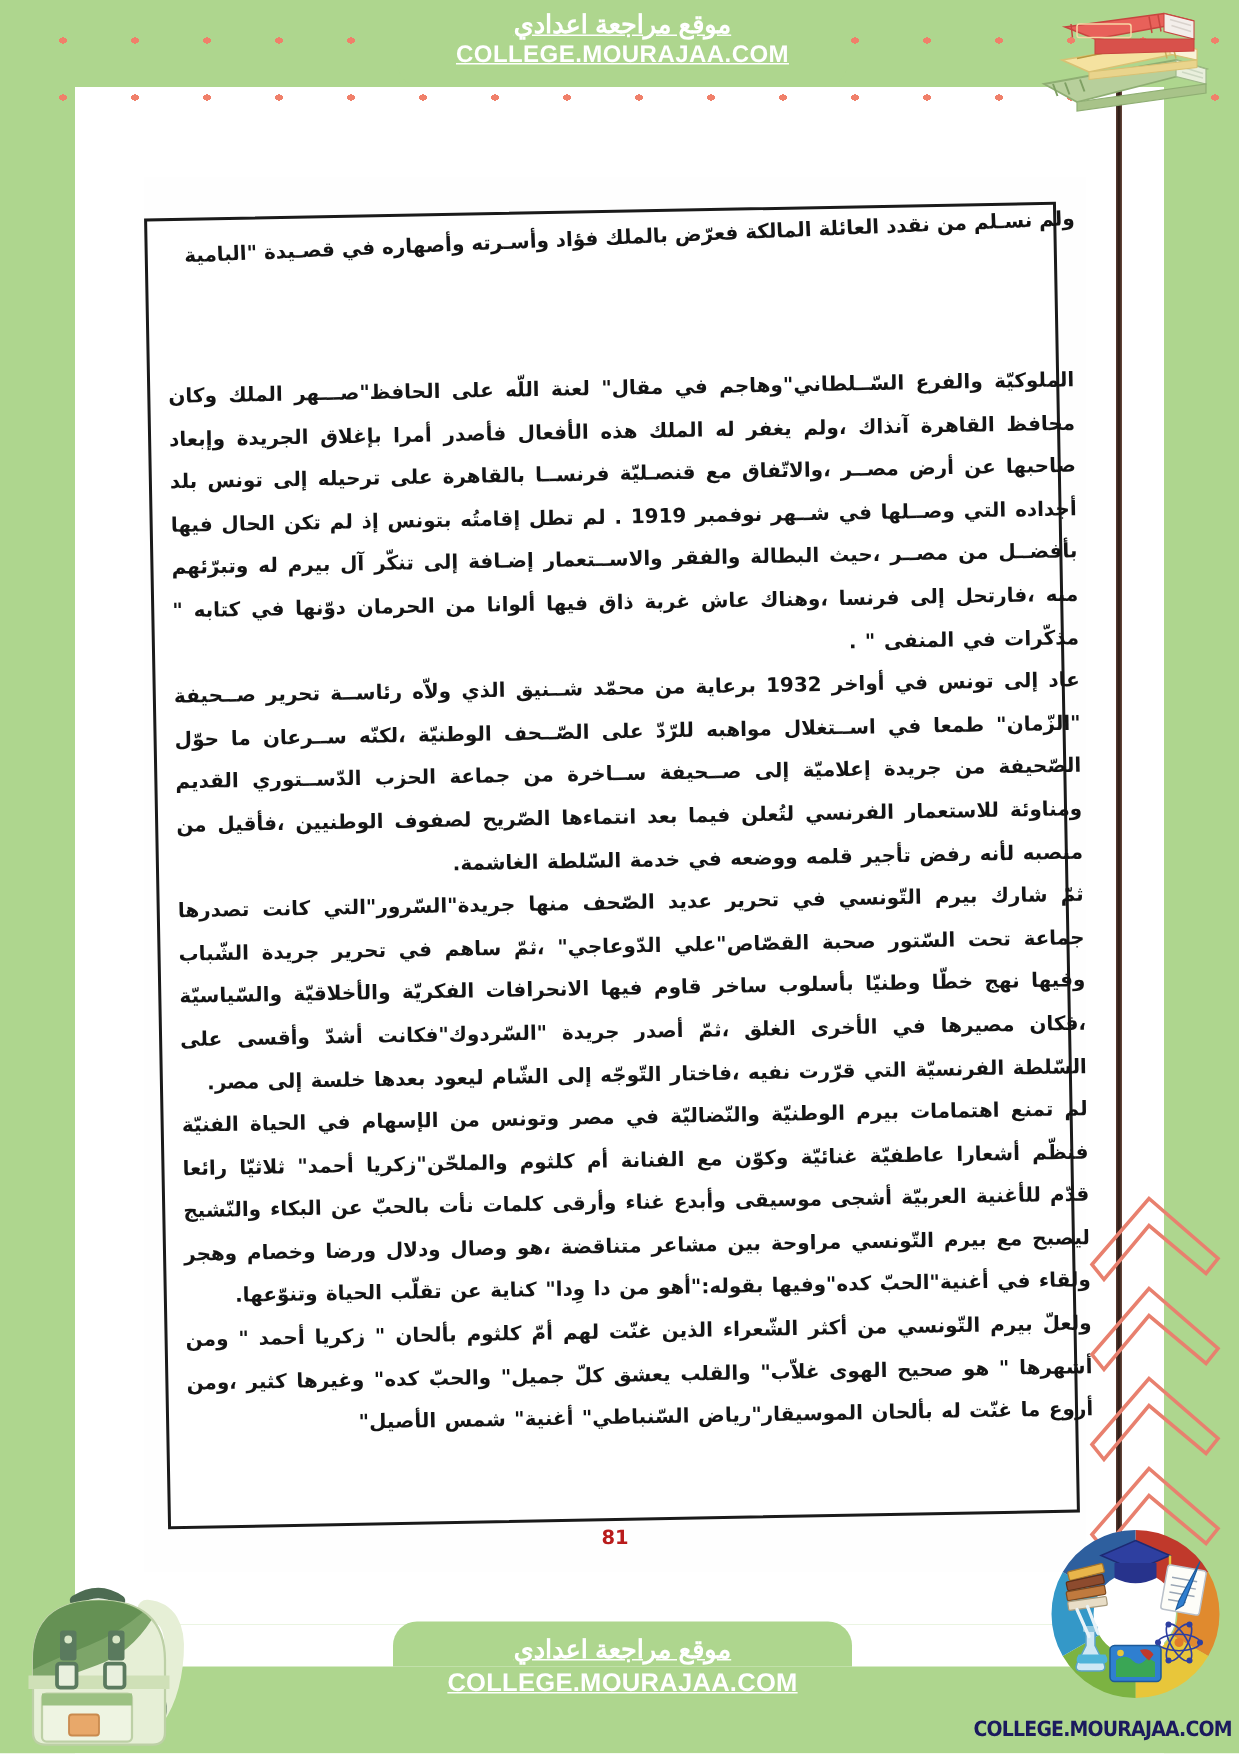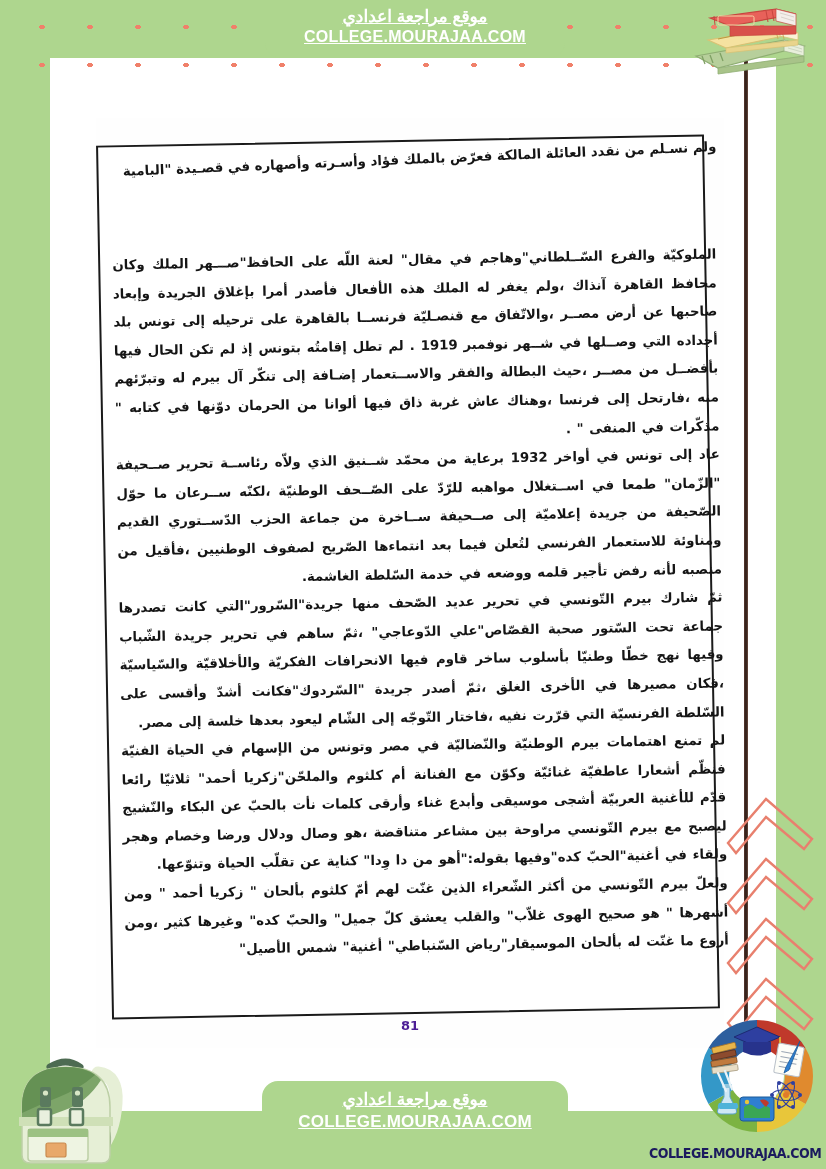--- a/index.html
+++ b/index.html
@@ -168,21 +168,21 @@
   }
 
   .page-number {
     position: absolute;
     left: 0; top: 900px;
     width: 628px;
     text-align: center;
     font-family: "DejaVu Sans", sans-serif;
     font-size: 13px;
     font-weight: bold;
-    color: #4c1d95;
+    color: #b91c1c;
     z-index: 7;
   }
 
   
   .chevrons {
     position: absolute;
     left: 726px; top: 795px;
     width: 92px; height: 240px;
     z-index: 6;
   }

